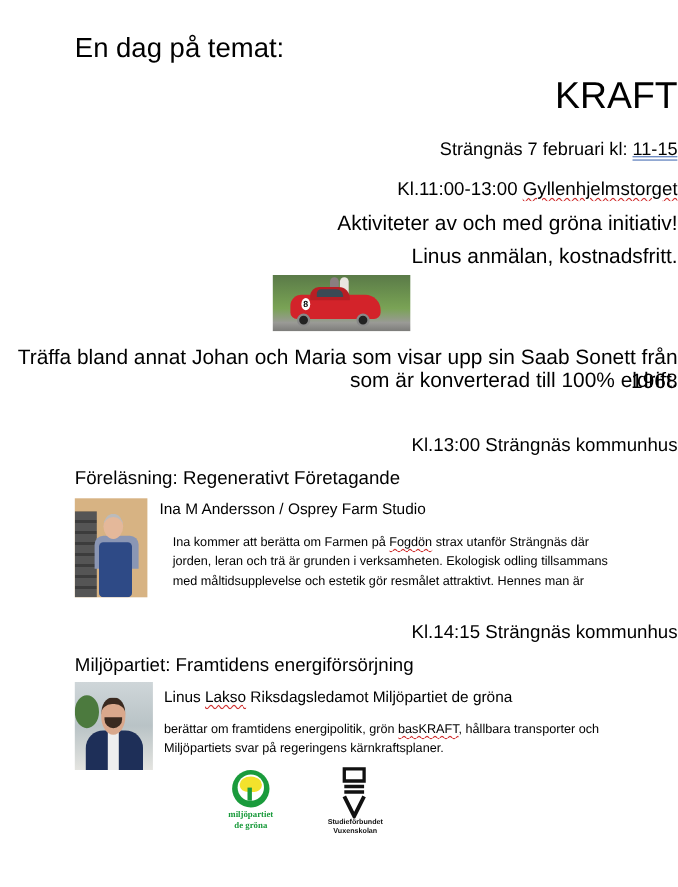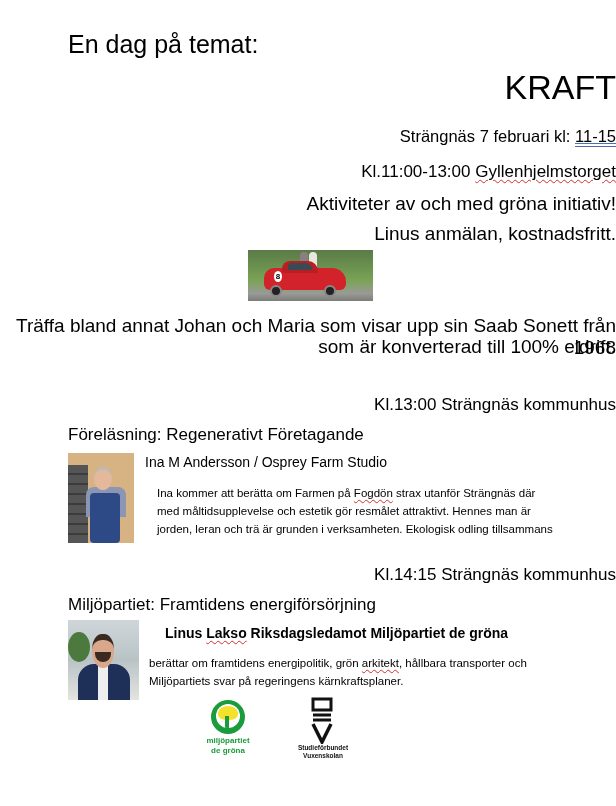--- a/index.html
+++ b/index.html
@@ -34,21 +34,21 @@
   .linus .plant { position: absolute; left: 0; top: 12px; width: 22px; height: 30px; background: #4c7a3e; border-radius: 50%; }
   .linus .head { position: absolute; left: 24px; top: 14px; width: 22px; height: 28px; background: #d9a88c; border-radius: 45% 45% 50% 50%; border-top: 6px solid #3a2a20; }
   .linus .beard { position: absolute; left: 27px; top: 32px; width: 16px; height: 10px; background: #3a2a20; border-radius: 0 0 8px 8px; }
   .linus .suit { position: absolute; left: 10px; top: 44px; width: 52px; height: 40px; background: #1e2f58; border-radius: 16px 16px 0 0; }
   .linus .shirt { position: absolute; left: 30px; top: 44px; width: 10px; height: 36px; background: #eee; }
   .mp-logo { left: 200px; top: 698px; width: 56px; height: 62px; }
   .mp-circle { position: absolute; left: 11px; top: 2px; width: 34px; height: 34px; border-radius: 50%; background: #1a9b3c; }
   .mp-inner { position: absolute; left: 5px; top: 4px; width: 24px; height: 24px; border-radius: 50%; background: #fff; overflow: hidden; }
   .mp-sun { position: absolute; left: 2px; top: 2px; width: 20px; height: 14px; background: #f3e22c; border-radius: 50% 50% 40% 40%; }
   .mp-stem { position: absolute; left: 9px; top: 12px; width: 4px; height: 14px; background: #1a9b3c; }
-  .mp-text { position: absolute; left: 0; top: 38px; width: 56px; text-align: center; font-size: 8px; font-weight: bold; color: #1a9b3c; line-height: 10px; }
+  .mp-text { position: absolute; left: 0; top: 38px; width: 56px; text-align: center; font-size: 8px; font-weight: bold; color: #1a9b3c; line-height: 10px; font-family: Liberation Serif, serif; }
   .sv-logo { left: 288px; top: 696px; width: 70px; height: 64px; }
   .sv-mark { position: absolute; left: 22px; top: 0px; width: 24px; height: 48px; }
   .sv-text { position: absolute; left: 0; top: 48px; width: 70px; text-align: center; font-size: 6.5px; font-weight: bold; line-height: 8px; color: #111; }
 </style>
 </head>
 <body>
 
 <div class="abs intro">En dag på temat:</div>
 <div class="abs center title">KRAFT</div>
 <div class="abs center date"><span>Strängnäs 7 februari kl: </span><span class="time">11-15</span></div>
@@ -76,37 +76,37 @@
 
 <div class="abs ina photo">
   <div class="stairs"></div>
   <div class="shirt"></div>
   <div class="overall"></div>
   <div class="head"></div>
 </div>
 <div class="abs" style="left:145px; top:454px; font-size:14px;">Ina M Andersson / Osprey Farm Studio</div>
 <div class="abs" style="left:145px; top:484px; font-size:11.5px; line-height:18px; width:440px;margin-left:12px;">
   <div><span>Ina kommer att berätta om Farmen på </span><span class="spell">Fogdön</span><span> strax utanför Strängnäs där</span></div>
+  <div><span>jorden, leran och trä är grunden i verksamheten. Ekologisk odling tillsammans</span></div>
   <div><span>med måltidsupplevelse och estetik gör resmålet attraktivt. Hennes man är</span></div>
-  <div><span>jorden, leran och trä är grunden i verksamheten. Ekologisk odling tillsammans</span></div>
 </div>
 
 <div class="abs center h-bold" style="top:565px;">Kl.14:15 Strängnäs kommunhus</div>
 <div class="abs h-bold" style="left:68px; top:595px;">Miljöpartiet: Framtidens energiförsörjning</div>
 
 <div class="abs linus photo">
   <div class="plant"></div>
   <div class="suit"></div>
   <div class="shirt"></div>
   <div class="head"></div>
   <div class="beard"></div>
 </div>
-<div class="abs" style="left:165px; top:625px; font-size:14px;font-weight:bold;"><span>Linus </span><span class="spell">Lakso</span><span> Riksdagsledamot Miljöpartiet de gröna</span></div>
+<div class="abs" style="left:149px; top:625px; font-size:14px;"><span>Linus </span><span class="spell">Lakso</span><span> Riksdagsledamot Miljöpartiet de gröna</span></div>
 <div class="abs" style="left:149px; top:654px; font-size:11.5px; line-height:18px; width:440px;">
-  <div><span>berättar om framtidens energipolitik, grön </span><span class="spell">arkitekt</span><span>, hållbara transporter och</span></div>
+  <div><span>berättar om framtidens energipolitik, grön </span><span class="spell">basKRAFT</span><span>, hållbara transporter och</span></div>
   <div><span>Miljöpartiets svar på regeringens kärnkraftsplaner.</span></div>
 </div>
 
 <div class="abs mp-logo">
   <div class="mp-circle">
     <div class="mp-inner">
         <div class="mp-sun"></div>
         <div class="mp-stem"></div>
       </div>
   </div>

